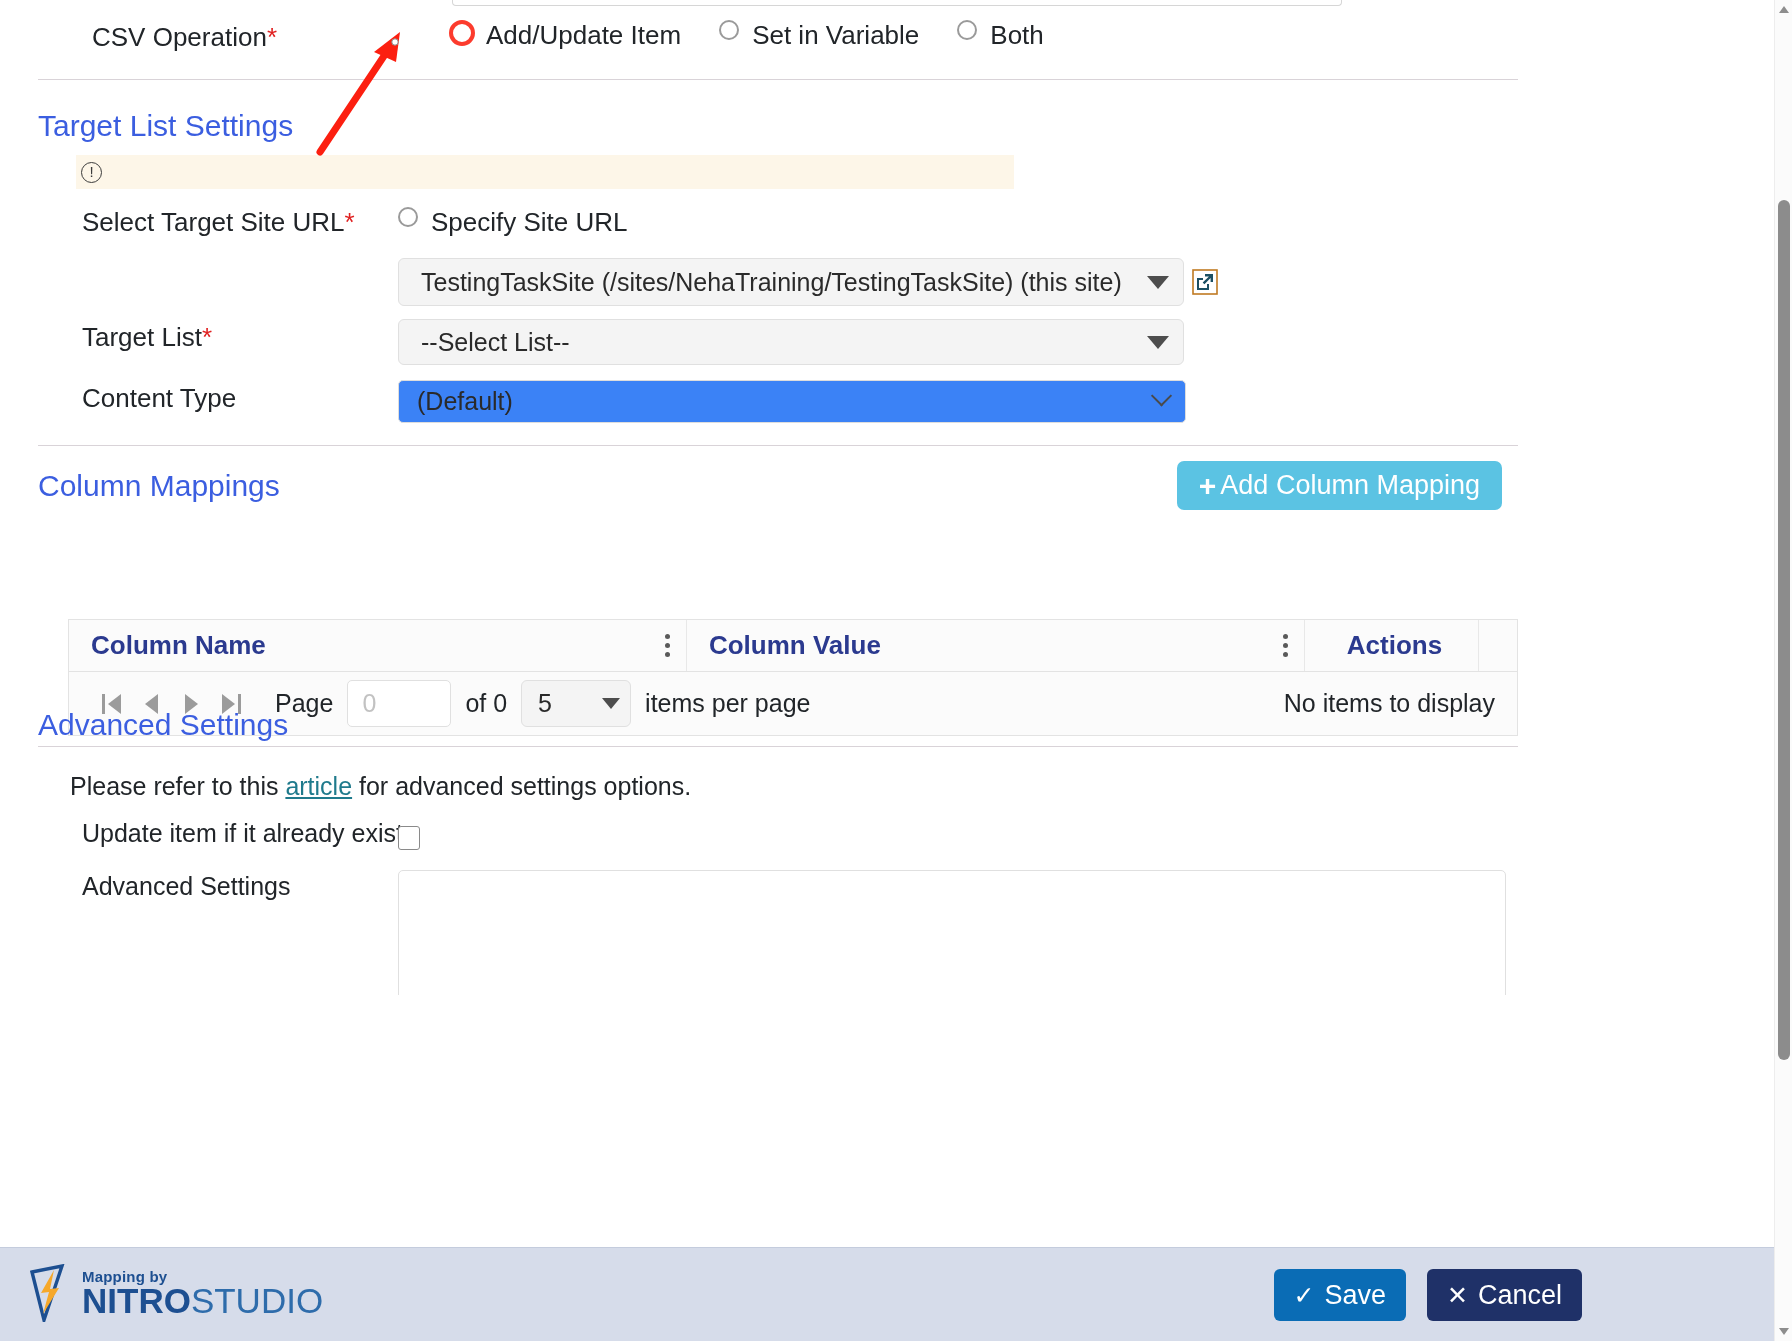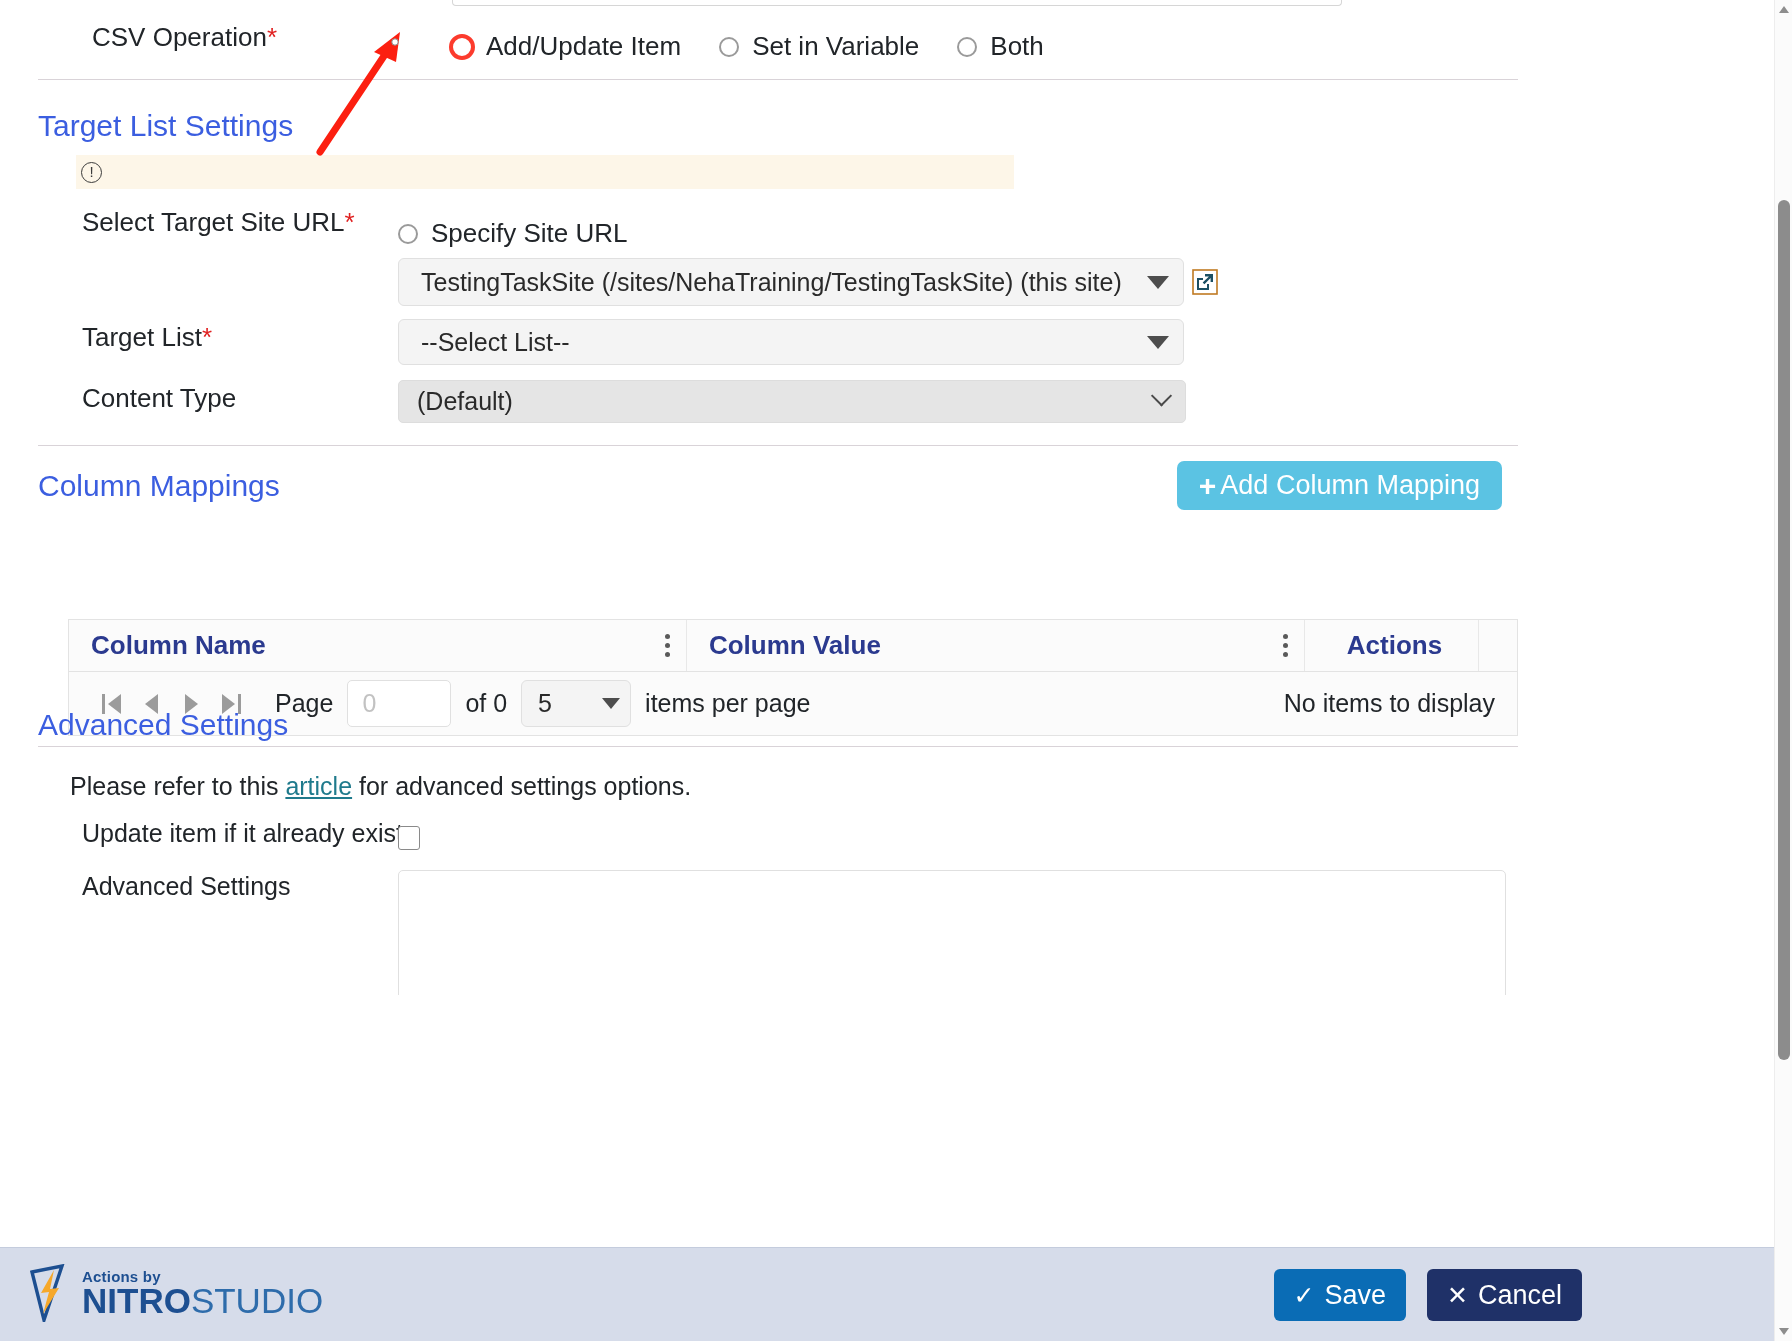--- a/index.html
+++ b/index.html
@@ -55,21 +55,21 @@
     width: 1774px;
     height: 52px;
   }
   .csv-label {
     position: absolute;
     left: 80px; top: 8px;
     font-size: 26px;
     color: #212529;
   }
   .radio-group { position: absolute; left: 440px; top: 6px; display: flex; align-items: center; }
-  .radio-item { display: flex; align-items: center; margin-right: 38px; margin-top: 11px; }
+  .radio-item { display: flex; align-items: flex-start; margin-right: 38px; }
   .radio-item:last-child { margin-right: 0; }
 
   .radio-circle {
     width: 20px; height: 20px;
     border-radius: 50%;
     border: 2px solid #9a9a9a;
     background: #fff;
     margin-right: 13px;
     flex: 0 0 auto;
     position: relative;
@@ -162,21 +162,21 @@
     width: 0; height: 0;
     border-left: 11px solid transparent;
     border-right: 11px solid transparent;
     border-top: 13px solid #4d4d4d;
     flex: 0 0 auto;
     margin-left: 10px;
   }
 
   .native-select {
     position: absolute;
-    background: #e5e5e5;
+    background: #3b82f6;
     border: 1px solid #dddddd;
     border-radius: 5px;
     display: flex;
     align-items: center;
     padding: 0 16px 0 18px;
   }
   .native-select .val {
     flex: 1 1 auto;
     font-size: 25px;
     color: #2a2a2a;
@@ -602,21 +602,21 @@
 
   <div class="footer">
     <div class="logo">
       <div class="logo-mark">
         <svg width="46" height="58" viewBox="0 0 46 58" xmlns="http://www.w3.org/2000/svg">
           <path d="M4 8 L34 2 L16 56 Z" fill="none" stroke="#1d4f91" stroke-width="3.4"></path>
           <path d="M26 6 L13 29 L21 28 L15 50 L31 24 L22 25 Z" fill="#f6a82a"></path>
         </svg>
       </div>
       <div class="logo-text-wrap">
-        <div class="powered">Actions by</div>
+        <div class="powered">Mapping by</div>
         <div><span class="nitro">NITRO</span><span class="studio">STUDIO</span></div>
       </div>
     </div>
 
     <button class="btn-footer btn-save">
       <span class="gi">✓</span>
       <span>Save</span>
     </button>
     <button class="btn-footer btn-cancel">
       <span class="gi">✕</span>

